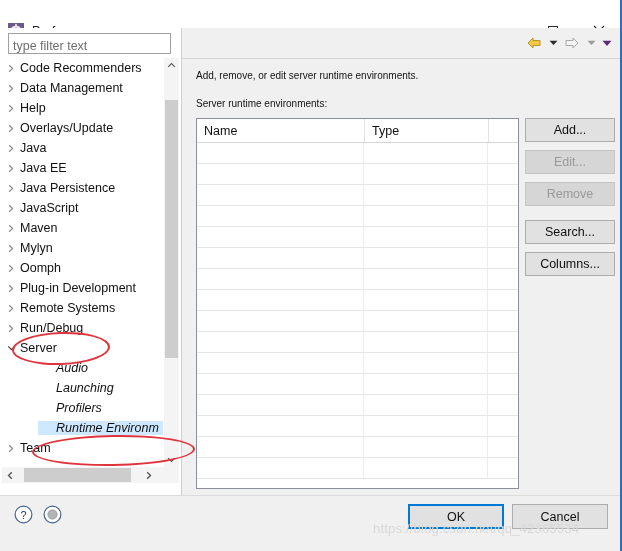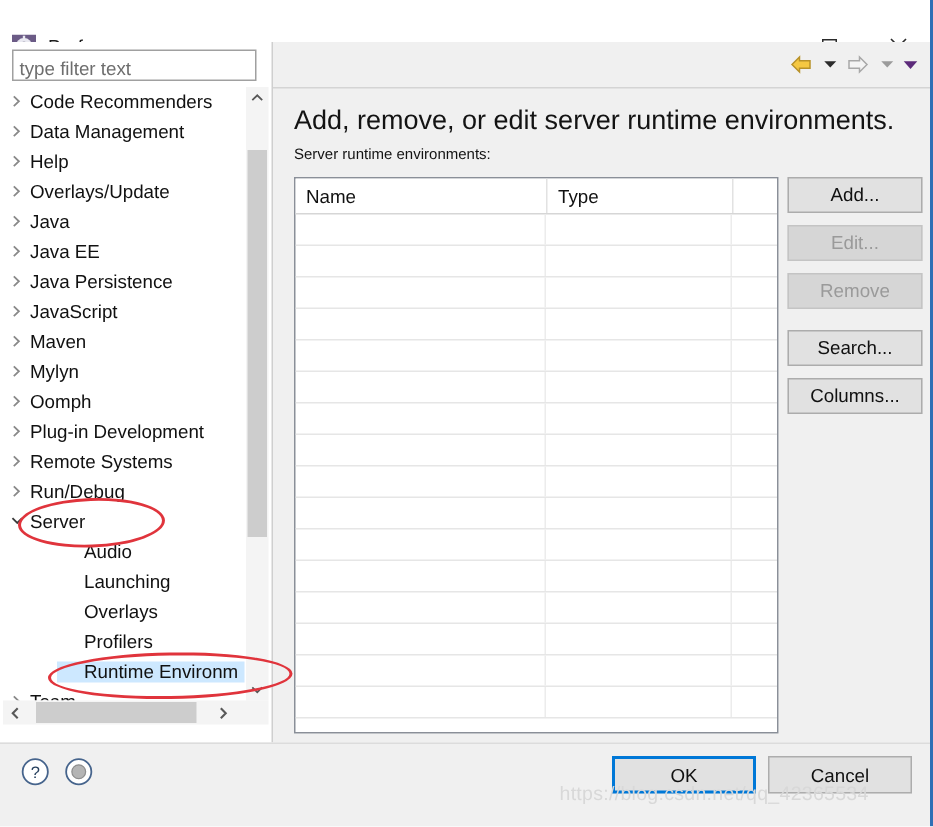--- a/index.html
+++ b/index.html
@@ -136,21 +136,21 @@
   .tree-item .twisty {
     width: 18px;
     flex: none;
     text-align: center;
     color: #757575;
     font-size: 10px;
     line-height: 1;
   }
   .tree-item .twisty svg { display: inline-block; vertical-align: middle; }
   .tree-item .lbl { padding-right: 4px; }
-  .tree-item.child { padding-left: 18px; }
+  .tree-item.child { padding-left: 18px; font-style: italic; }
   .tree-item.child .lbl { padding-left: 18px; }
   .tree-item.selected .lbl {
     background: #cde8ff;
   }
 
   
   .tree-vscroll {
     position: absolute;
     left: 164px; top: 0;
     width: 15px; height: 409px;
@@ -220,21 +220,21 @@
   .nav-icons .caret {
     display: flex; align-items: center; justify-content: center;
   }
   .nav-icons .nav-btn { width: 20px; height: 20px; }
   .nav-icons .caret { width: 14px; height: 20px; }
 
   
   .page-desc {
     position: absolute;
     left: 14px; top: 42px;
-    font-size: 18px;
+    font-size: 10px;
     color: #131313;
   }
   .table-label {
     position: absolute;
     left: 14px; top: 70px;
     font-size: 10px;
     color: #131313;
   }
   .srt-table {
     position: absolute;
@@ -504,24 +504,20 @@
                 </svg></span>
               <span class="lbl">Server</span>
             </div>
             <div class="tree-item child">
               <span class="twisty"></span>
               <span class="lbl">Audio</span>
             </div>
             <div class="tree-item child">
               <span class="twisty"></span>
               <span class="lbl">Launching</span>
-            </div>
-            <div class="tree-item child">
-              <span class="twisty"></span>
-              <span class="lbl">Overlays</span>
             </div>
             <div class="tree-item child">
               <span class="twisty"></span>
               <span class="lbl">Profilers</span>
             </div>
             <div class="tree-item child selected">
               <span class="twisty"></span>
               <span class="lbl">Runtime Environm</span>
             </div>
             <div class="tree-item">

